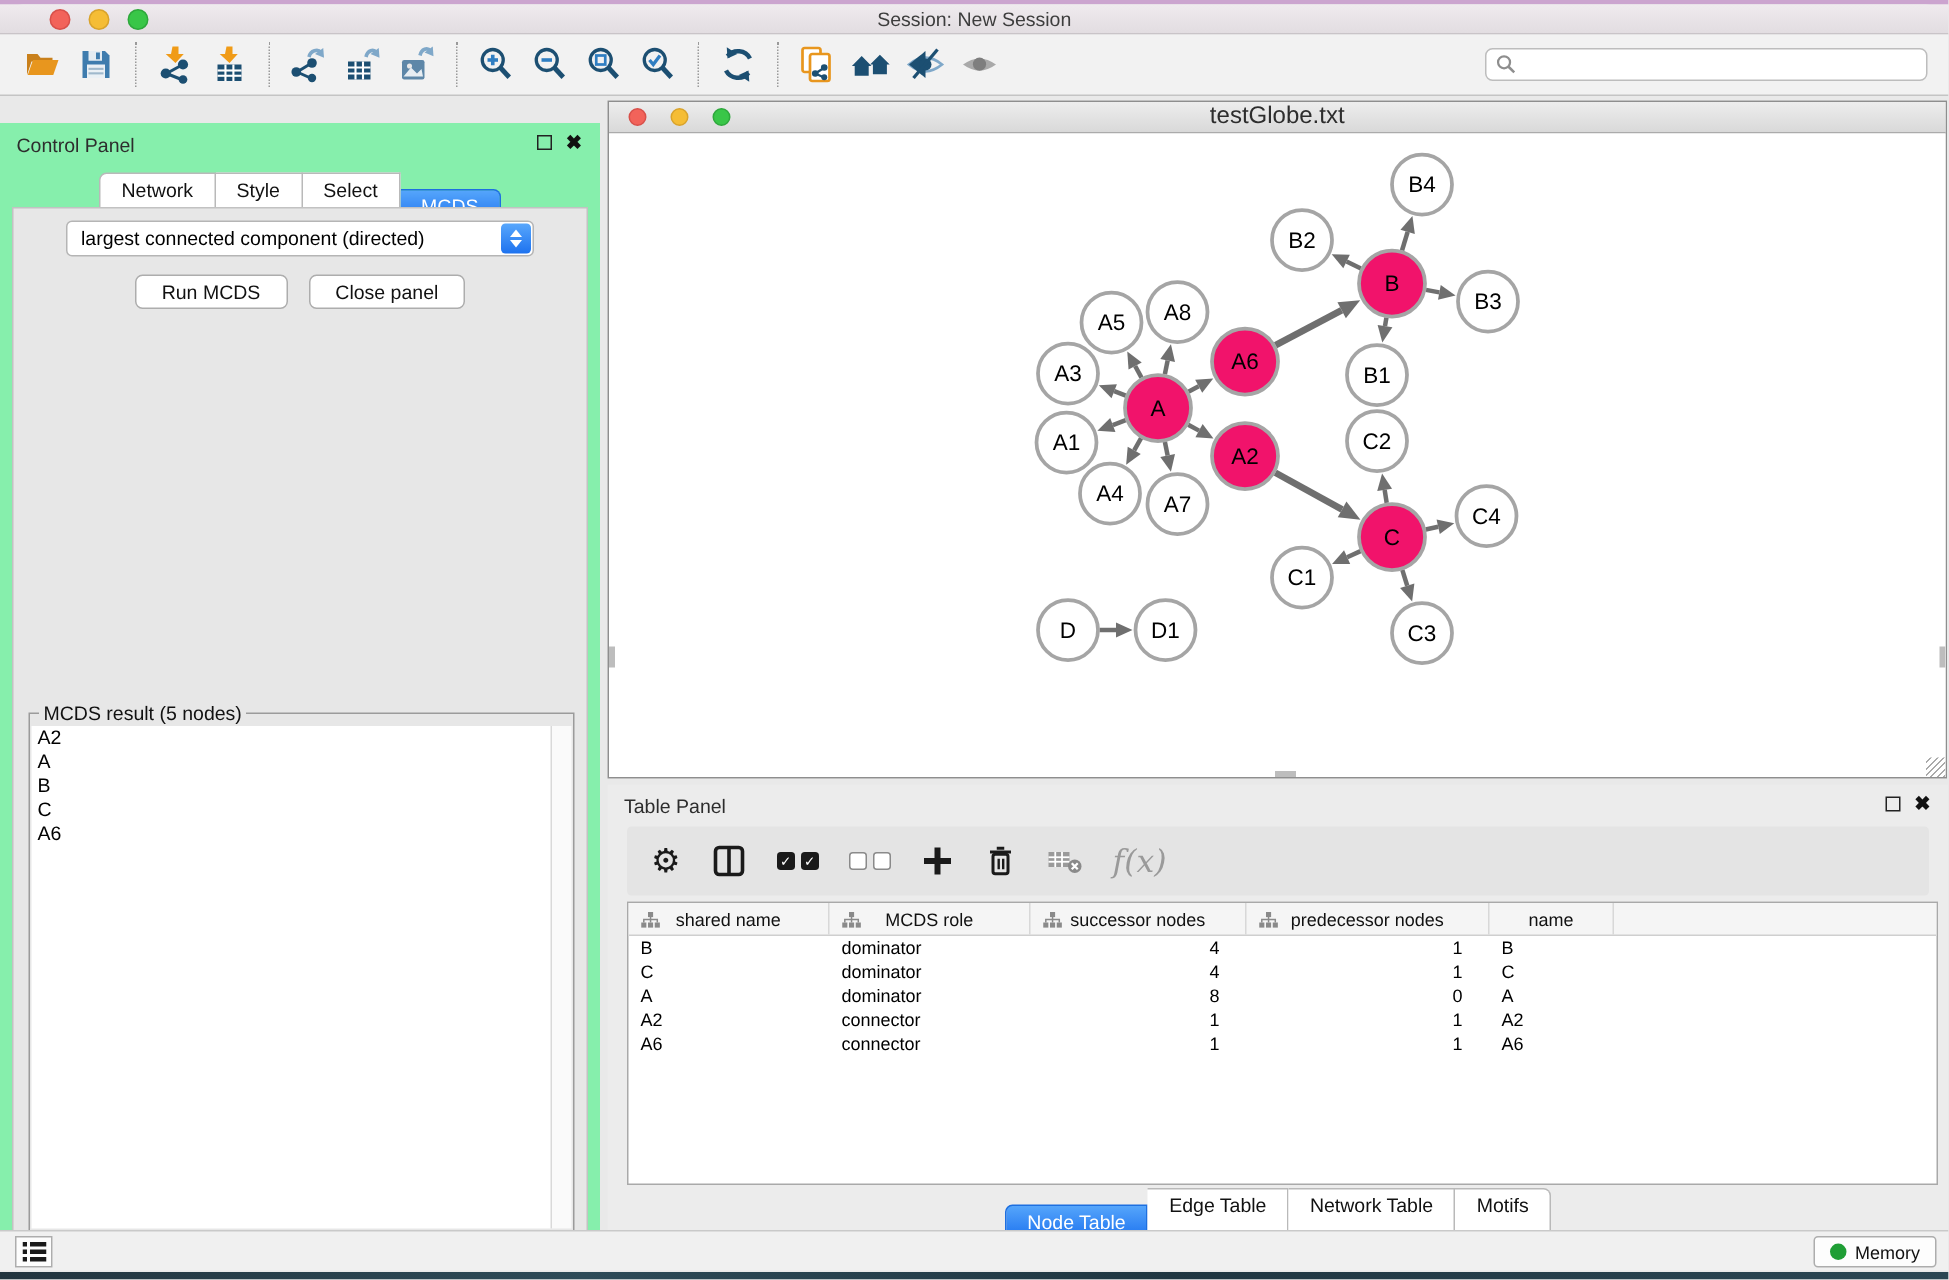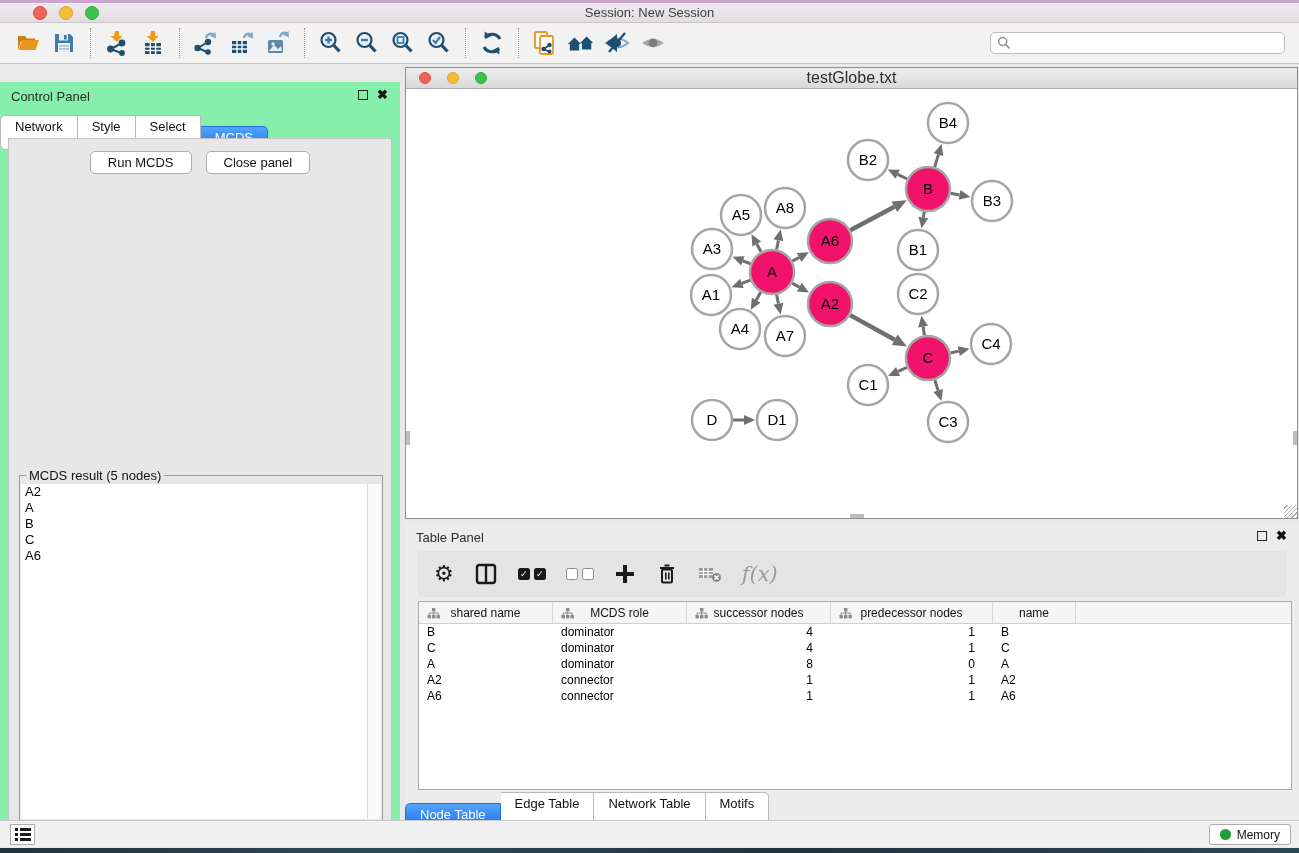--- a/index.html
+++ b/index.html
@@ -33,21 +33,21 @@
   .search-glyph { position:absolute; left:7px; top:4px; }
 
   
   .control-panel { position:absolute; left:0; top:79px; width:400px; height:756px; background:#86efac; }
   .panel-head { position:relative; height:28px; }
   .panel-title { position:absolute; left:11px; top:7px; font-size:13px; color:#2d2d2d; }
   .panel-btns { position:absolute; right:12px; top:7px; display:flex; gap:9px; align-items:center; }
   .float-box { width:10px; height:10px; border:1.6px solid #222; display:inline-block; }
   .close-x { font-size:13px; font-weight:bold; color:#111; line-height:12px; }
 
-  .seg-row { display:flex; justify-content:flex-start; }
+  .seg-row { display:flex; justify-content:center; }
   .seg { background:#fff; border:1px solid #B9B9B9; border-left:none; font-size:13px; color:#111;
     padding:3px 14px; line-height:16px; cursor:pointer; }
   .seg:first-child { border-left:1px solid #B9B9B9; border-radius:5px 0 0 5px; }
   .seg:last-child { border-radius:0 5px 5px 0; }
   .seg.active { background:linear-gradient(#55A5FB,#1D72EF); color:#fff; border-color:#1D6FE0;margin-top:11px; }
 
   .cp-tabs { position:absolute; left:0; top:33px; width:100%; }
   .cp-content { position:absolute; left:8px; top:56px; width:384px; height:690px;
     border:1px solid #C2C2C2; background:#E7E7E7; }
   .opt-label { text-align:center; margin-top:18px; font-size:13px; color:#111; }
@@ -308,20 +308,27 @@
         <span class="close-x">✖</span>
       </span>
     </div>
     <div class="seg-row cp-tabs" id="cp-tabs">
         <div class="seg">Network</div>
         <div class="seg">Style</div>
         <div class="seg">Select</div>
         <div class="seg active">MCDS</div>
       </div>
     <div class="cp-content">
+      <div class="select-box">
+        <span>largest connected component (directed)</span>
+        <span class="select-stepper">
+            <span class="up"></span>
+            <span class="dn"></span>
+          </span>
+      </div>
       <div class="btn-row">
         <button class="push-btn">Run MCDS</button>
         <button class="push-btn">Close panel</button>
       </div>
       <div class="result-fieldset">
         <span class="result-legend">MCDS result (5 nodes)</span>
         <div class="result-list" id="result-list">
             <div class="list-item">A2</div>
             <div class="list-item">A</div>
             <div class="list-item">B</div>

